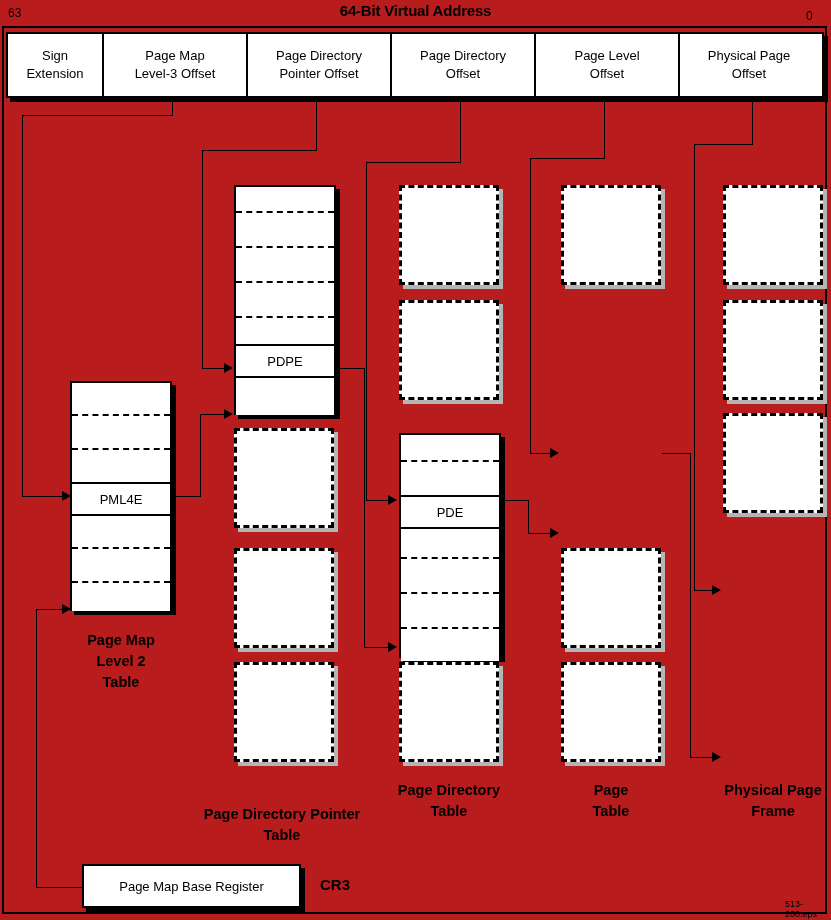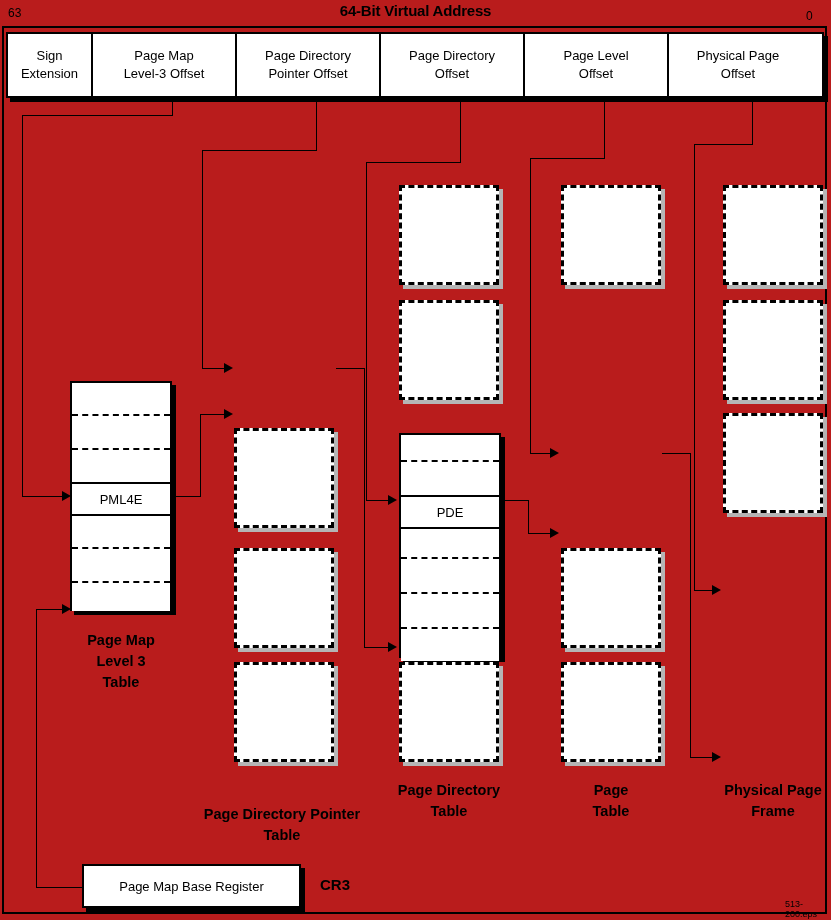--- a/index.html
+++ b/index.html
@@ -155,21 +155,21 @@
 
 <div id="page">
 
   <div class="page-frame"></div>
 
   <div class="bit-label" style="left:8px;top:6px;">63</div>
   <div class="title">64-Bit Virtual Address</div>
   <div class="bit-label" style="left:806px;top:9px;">0</div>
 
   <div class="addr-bar">
-    <div class="addr-field" style="width:85px;">
+    <div class="addr-field" style="width:96px;">
       <span>Sign</span>
       <span>Extension</span>
     </div>
     <div class="addr-field" style="width:144px;">
       <span>Page Map</span>
       <span>Level-3 Offset</span>
     </div>
     <div class="addr-field" style="width:144px;">
       <span>Page Directory</span>
       <span>Pointer Offset</span>
@@ -254,24 +254,39 @@
       <span>PML4E</span>
     </div>
     <div class="seg" style="height:31px;"></div>
     <div class="seg dash-bottom" style="height:1px;"></div>
     <div class="seg" style="height:32px;"></div>
     <div class="seg dash-bottom" style="height:1px;"></div>
     <div class="seg" style="height:28px;"></div>
   </div>
   <div class="caption" style="left:51px;top:630px;width:140px;">
     <span>Page Map</span>
-    <span>Level 3</span>
+    <span>Level 2</span>
     <span>Table</span>
   </div>
 
+  <div class="table-box" style="left:234px;top:185px;width:102px;height:230px;">
+    <div class="seg" style="height:24px;"></div>
+    <div class="seg dash-bottom" style="height:1px;"></div>
+    <div class="seg" style="height:33px;"></div>
+    <div class="seg dash-bottom" style="height:1px;"></div>
+    <div class="seg" style="height:33px;"></div>
+    <div class="seg dash-bottom" style="height:1px;"></div>
+    <div class="seg" style="height:33px;"></div>
+    <div class="seg dash-bottom" style="height:1px;"></div>
+    <div class="seg" style="height:26px;"></div>
+    <div class="entry" style="height:34px;">
+      <span>PDPE</span>
+    </div>
+    <div class="seg" style="height:37px;"></div>
+  </div>
 
   <div class="dash-box" style="left:234px;top:428px;width:100px;height:100px;"></div>
   <div class="dash-box" style="left:234px;top:548px;width:100px;height:100px;"></div>
   <div class="dash-box" style="left:234px;top:662px;width:100px;height:100px;"></div>
 
   <div class="caption" style="left:192px;top:804px;width:180px;">
     <span>Page Directory Pointer</span>
     <span>Table</span>
   </div>
 

